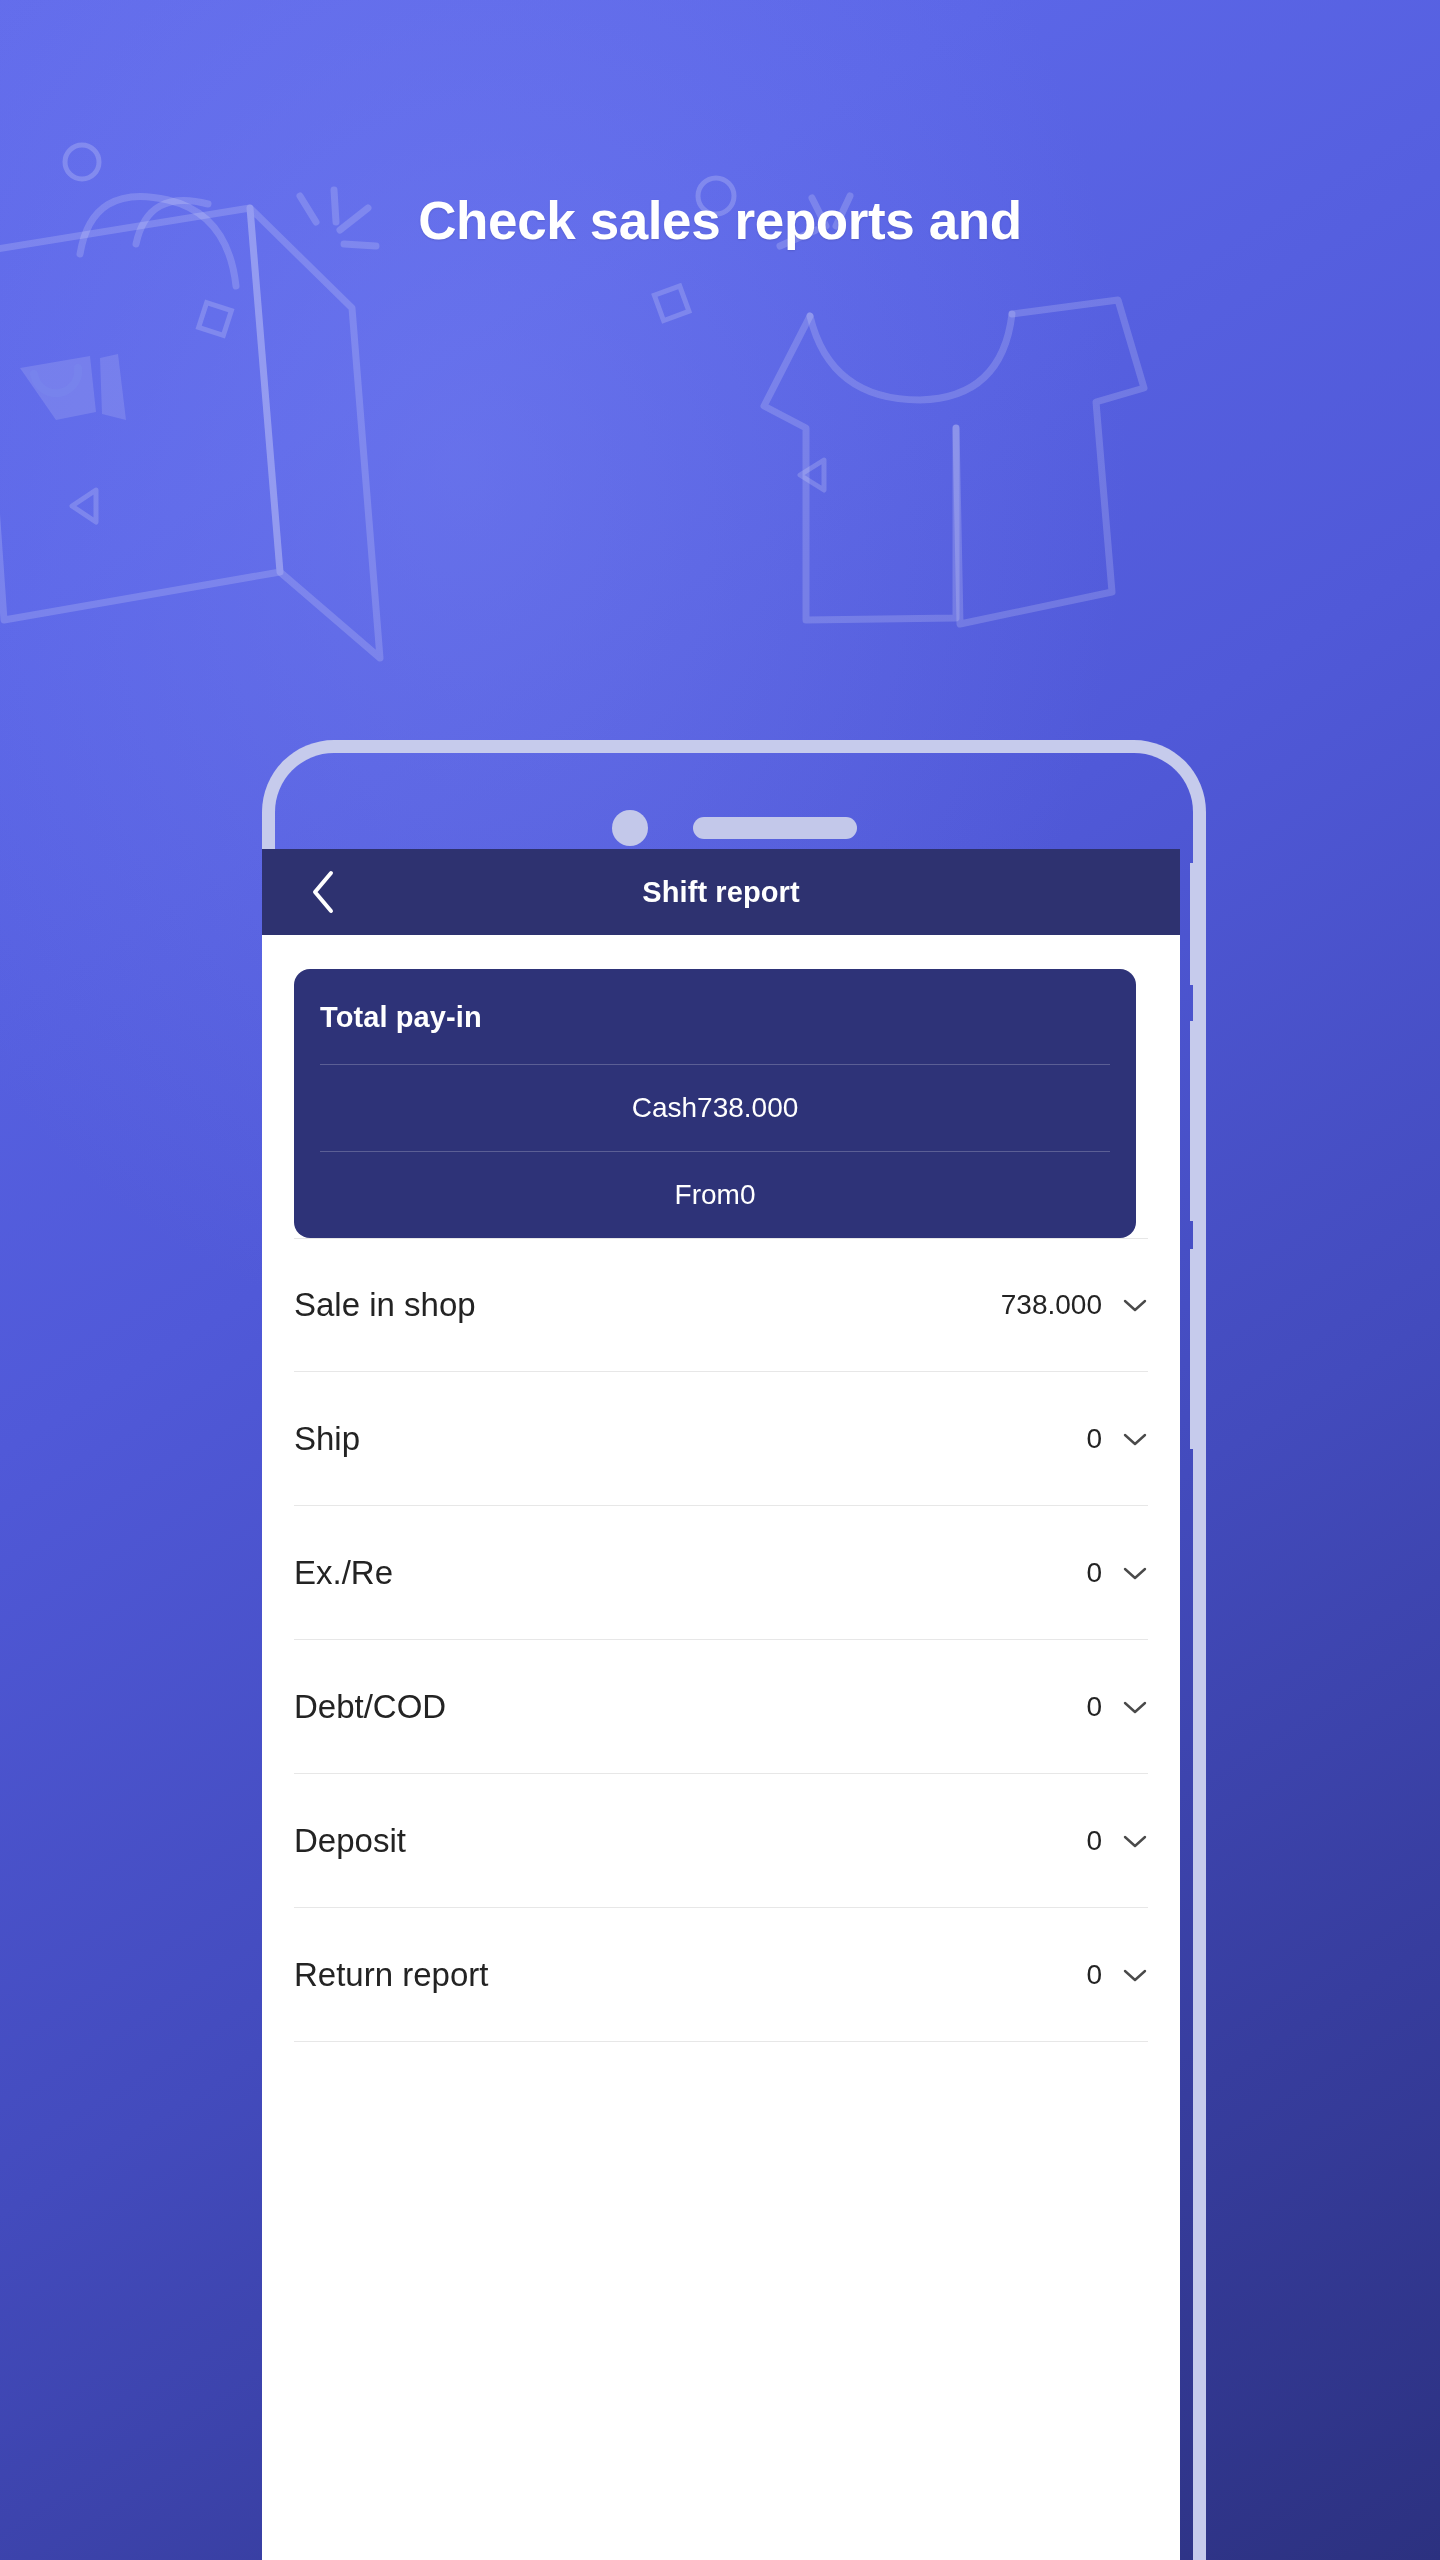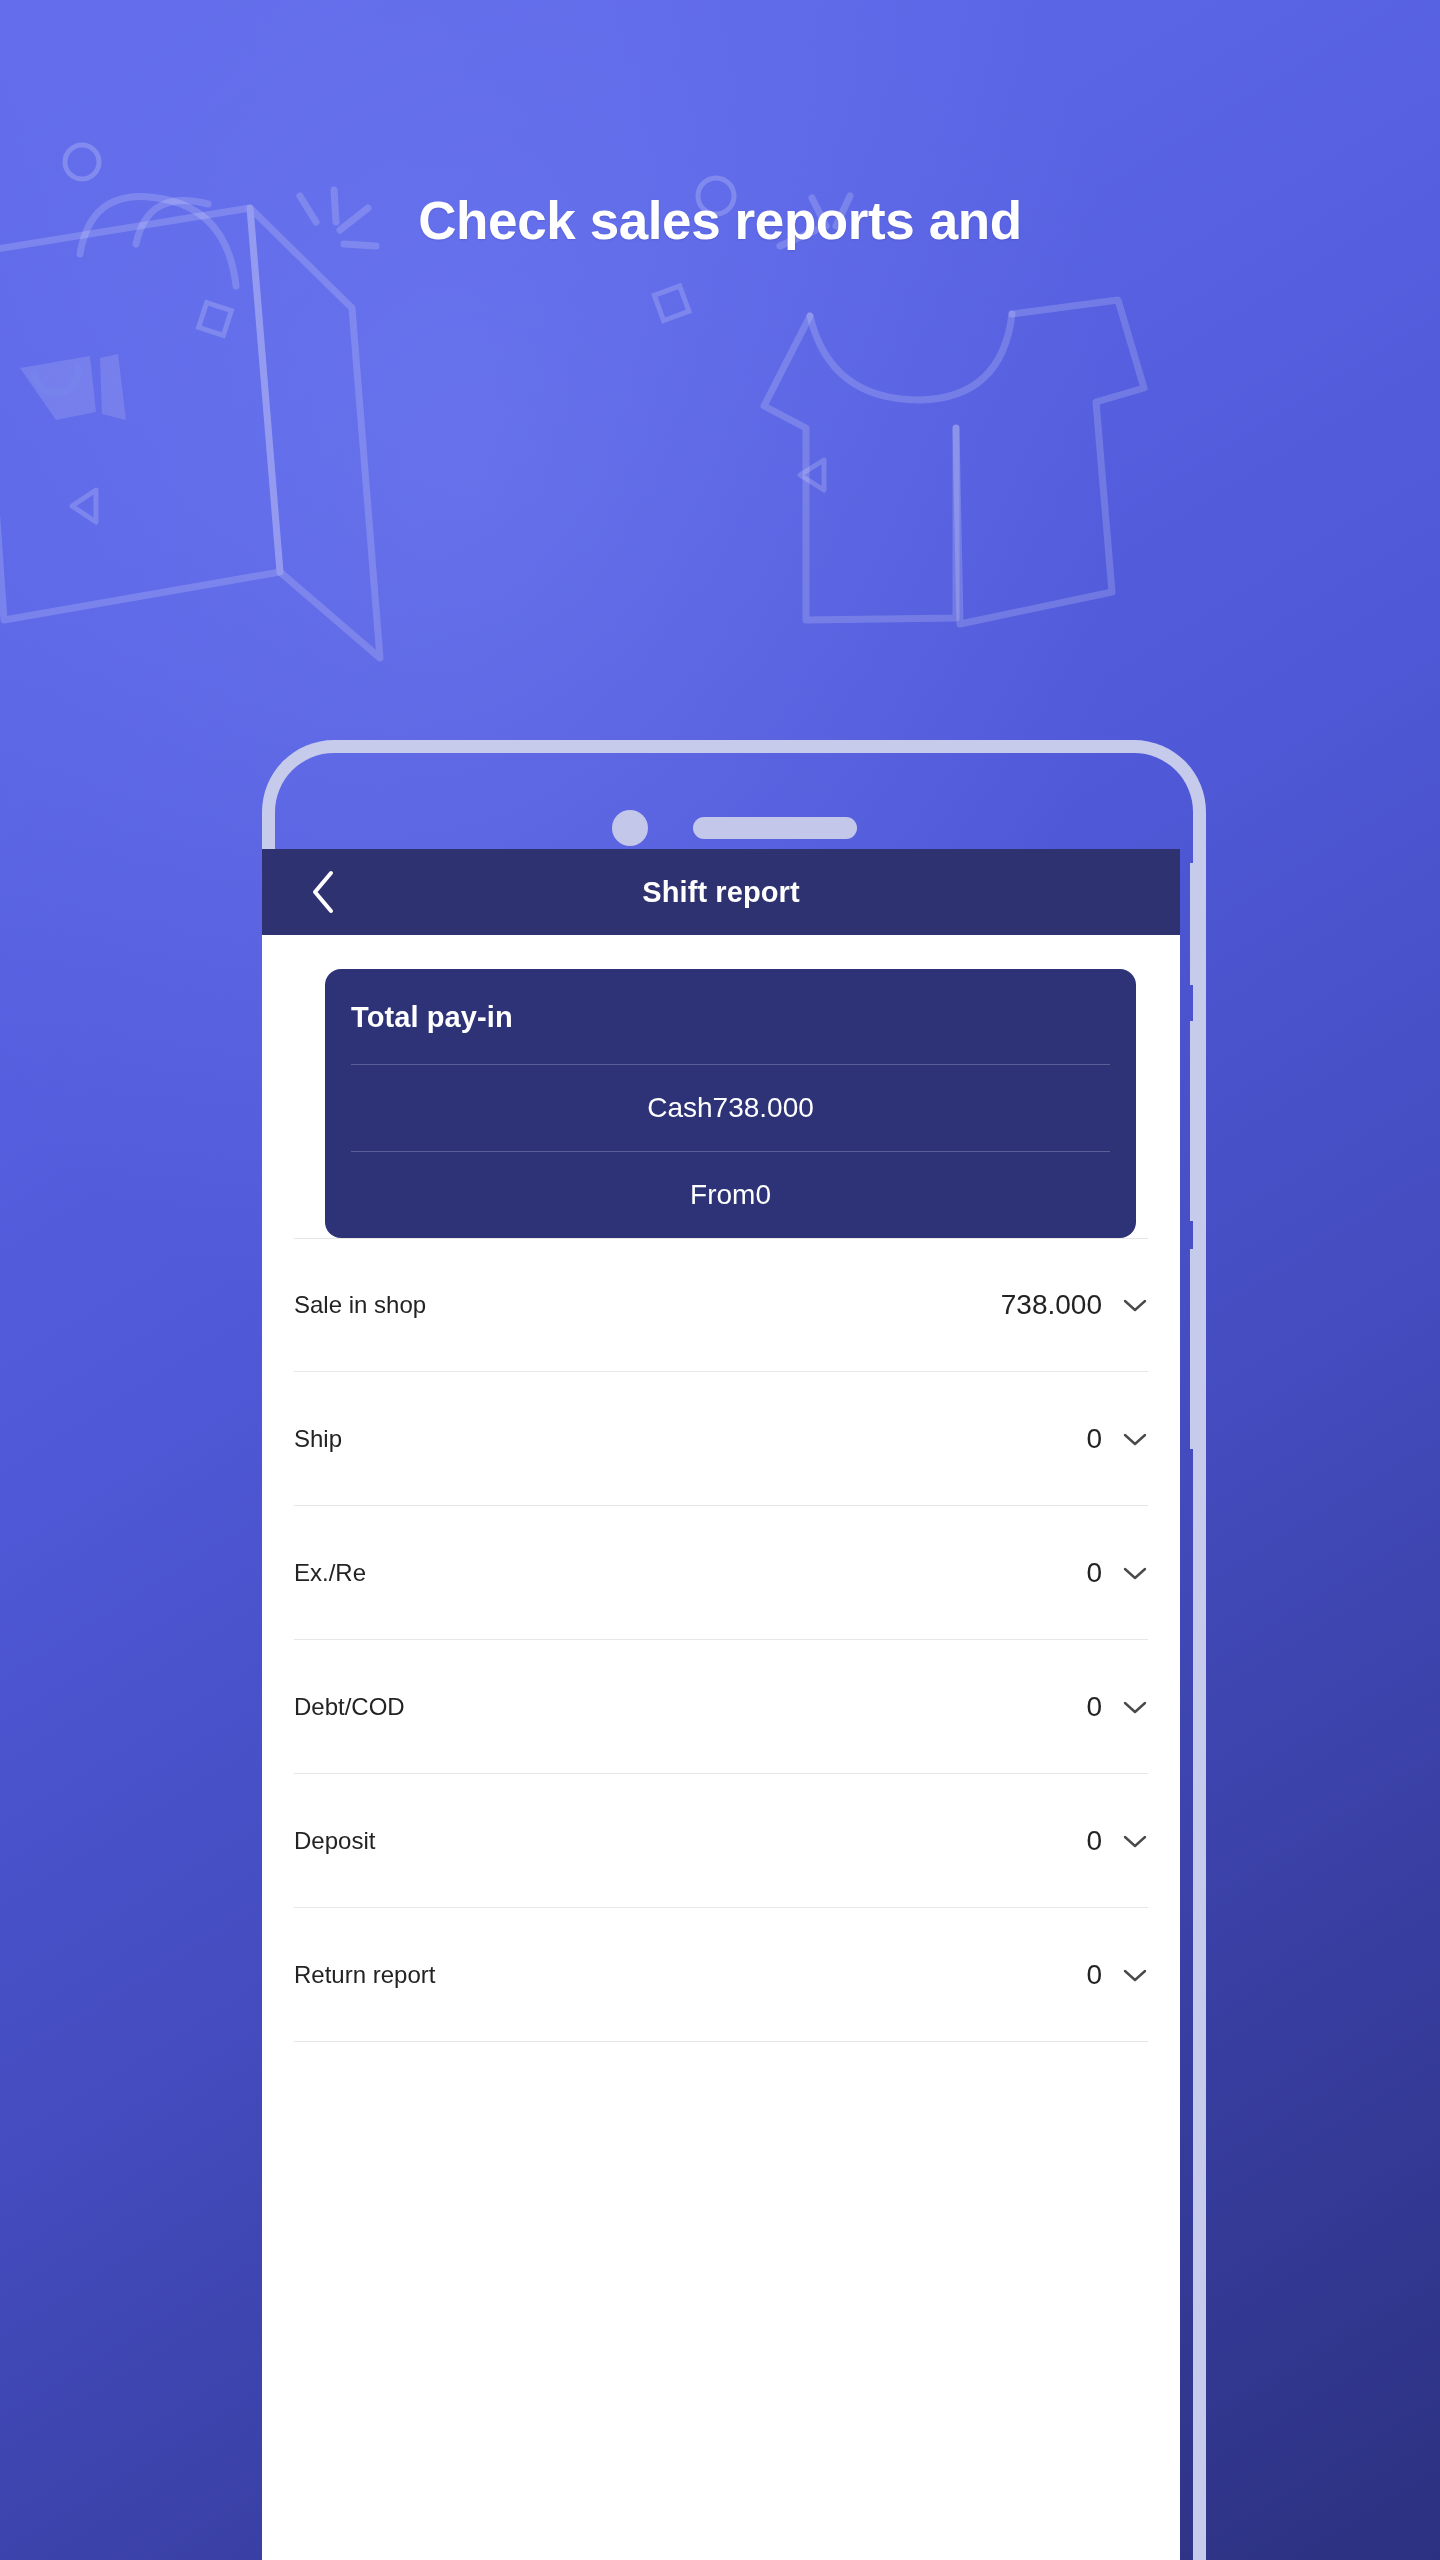--- a/index.html
+++ b/index.html
@@ -117,21 +117,21 @@
   .shift-banner {
     background:#efefef;
     padding:25px 30px 27px 30px;
     color:#2b2b2b;
     font-size:26px;
     line-height:1.42;
   }
   .shift-banner div { white-space:nowrap; }
 
   
-  .card-wrap { padding:34px 44px 0 32px; background:#fff;margin-left:31px; }
+  .card-wrap { padding:34px 44px 0 32px; background:#fff; }
   .payin-card {
     background:#2e3378;
     border-radius:16px;
     padding:0 26px;
     color:#ffffff;
   }
   .payin-title {
     font-size:29px; font-weight:bold;
     padding:32px 0 30px 0;
     letter-spacing:.1px;
@@ -145,21 +145,21 @@
   .payin-row .v { font-size:28px; }
 
   
   .report-list { padding:0 32px; background:#fff; }
   .rep-row {
     display:flex; align-items:center; justify-content:space-between;
     height:134px;
     border-bottom:1px solid #e7e7e7;
   }
   .rep-row:first-child { border-top:1px solid #e7e7e7; }
-  .rep-label { font-size:24px; color:#232323; }
+  .rep-label { font-size:33px; color:#232323; }
   .rep-right { display:flex; align-items:center; gap:20px; }
   .rep-value { font-size:28px; color:#232323; }
   .chev { display:block; }
 </style>
 </head>
 <body>
 
 <div class="bg"></div>
 <div class="bg-vign"></div>
 

